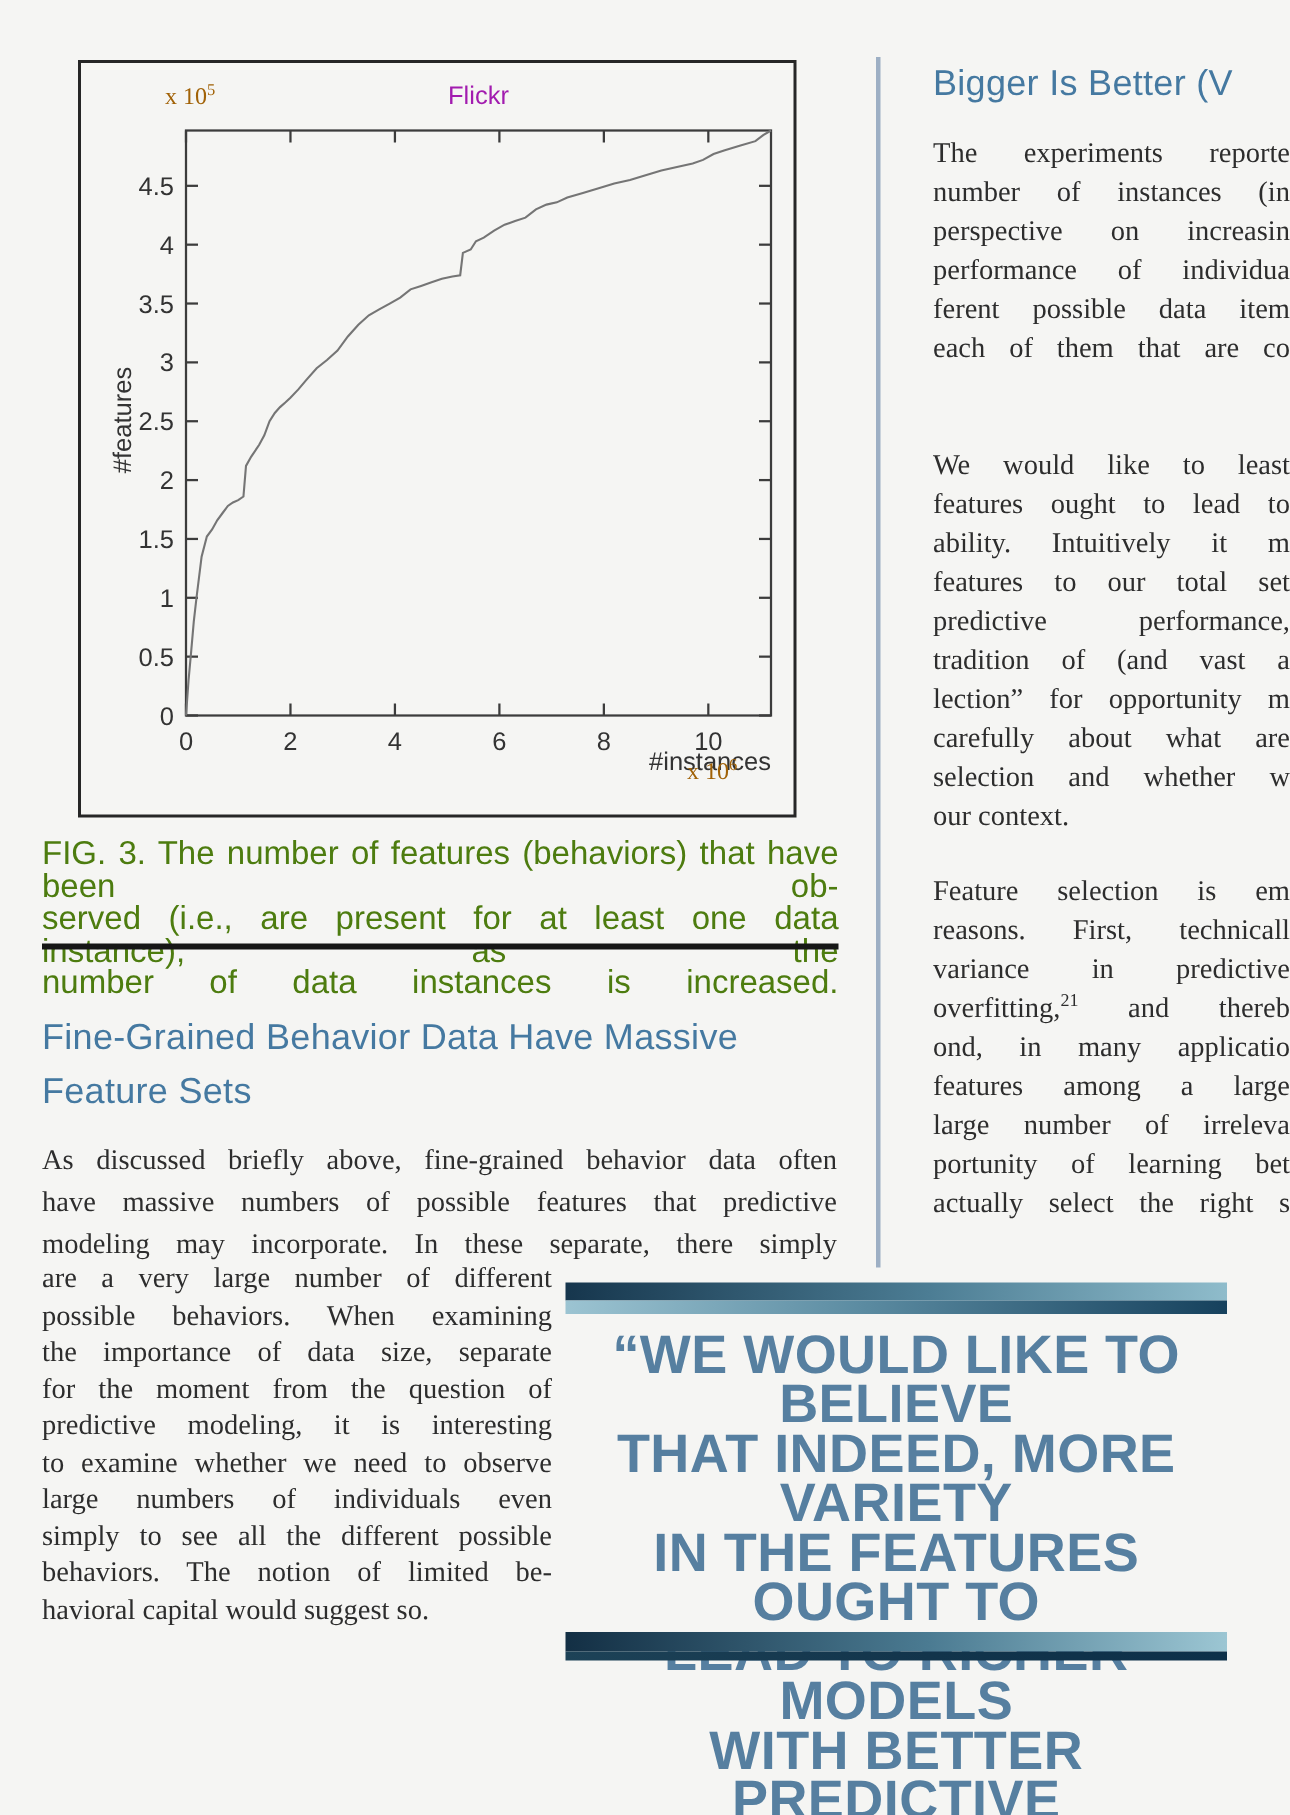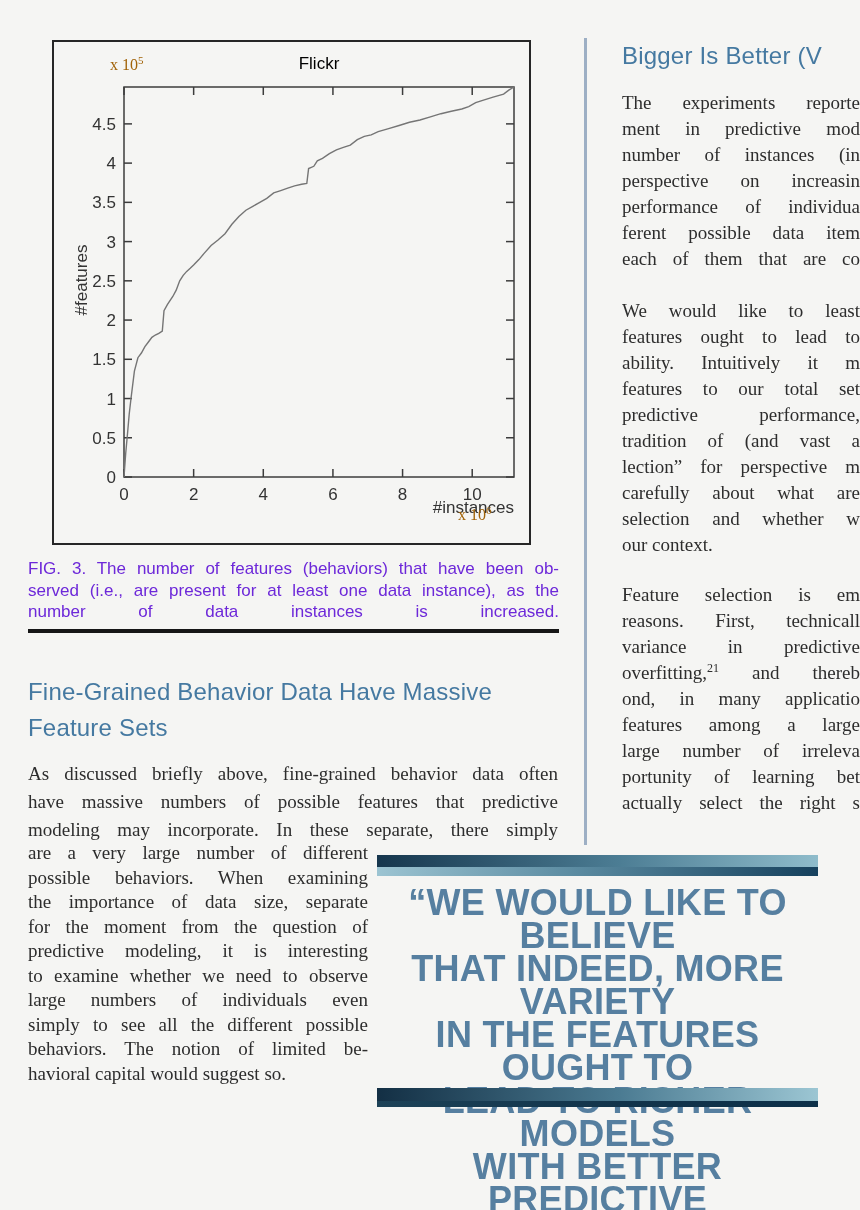--- a/index.html
+++ b/index.html
@@ -17,21 +17,21 @@
   .figure-box{
     left:52px;top:40px;width:479px;height:505px;
     border:2.5px solid #262626;
     box-sizing:border-box;
     background:#f5f5f3;
   }
   .figure-box .inner{position:absolute;left:0;top:0;width:474px;height:500px;}
   .chart-title{
     position:absolute;left:70px;top:12px;width:390px;
     text-align:center;font-family:"Liberation Sans",sans-serif;
-    font-size:17px;color:#000000;
+    font-size:17px;color:#a21caf;
   }
   .scale-label{
     position:absolute;font-family:Liberation Serif, serif;
     font-size:16px;color:#a16207;
   }
   .scale-label sup{font-size:11px;}
   .scale-y{left:56px;top:12px;}
   .scale-x{left:404px;top:462px;}
   .ylabel{
     position:absolute;left:-72px;top:228px;width:200px;
@@ -42,21 +42,21 @@
     position:absolute;left:70px;top:456px;width:390px;
     text-align:right;font-family:"Liberation Sans",sans-serif;
     font-size:17px;color:#333;
   }
   svg text{font-family:"Liberation Sans",sans-serif;}
 
   
   .caption{
     left:28px;top:558px;width:531px;
     font-family:"Liberation Sans",sans-serif;
-    font-size:17px;line-height:21.5px;color:#6d28d9;
+    font-size:22px;line-height:21.5px;color:#4d7c0f;
   }
   .rule{
     left:28px;top:629px;width:531px;height:4px;background:#161616;
   }
 
   
   .section-heading{
     font-family:"Liberation Sans",sans-serif;
     color:#4579a1;font-size:24px;line-height:36px;
     letter-spacing:0.2px;
@@ -191,35 +191,34 @@
     <div class="line">simply to see all the different possible</div>
     <div class="line">behaviors. The notion of limited be-</div>
     <div class="line line-last">havioral capital would suggest so.</div>
   </div>
 
 <div class="abs divider"></div>
 
 <div class="abs section-heading heading-right">Bigger Is Better (V</div>
 <div class="abs rc-para rc-p1 cont">
     <div class="line">The experiments reporte</div>
-    <div class="line">ment in predictive mod</div>
     <div class="line">number of instances (in</div>
     <div class="line">perspective on increasin</div>
     <div class="line">performance of individua</div>
     <div class="line">ferent possible data item</div>
     <div class="line line-last">each of them that are co</div>
   </div>
 <div class="abs rc-para rc-p2">
     <div class="line">We would like to least</div>
     <div class="line">features ought to lead to</div>
     <div class="line">ability. Intuitively it m</div>
     <div class="line">features to our total set</div>
     <div class="line">predictive performance,</div>
     <div class="line">tradition of (and vast a</div>
-    <div class="line">lection” for perspective m</div>
+    <div class="line">lection” for opportunity m</div>
     <div class="line">carefully about what are</div>
     <div class="line">selection and whether w</div>
     <div class="line line-last">our context.</div>
   </div>
 <div class="abs rc-para rc-p3 cont">
     <div class="line">Feature selection is em</div>
     <div class="line">reasons. First, technicall</div>
     <div class="line">variance in predictive</div>
     <div class="line">overfitting,<sup>21</sup> and thereb</div>
     <div class="line">ond, in many applicatio</div>

